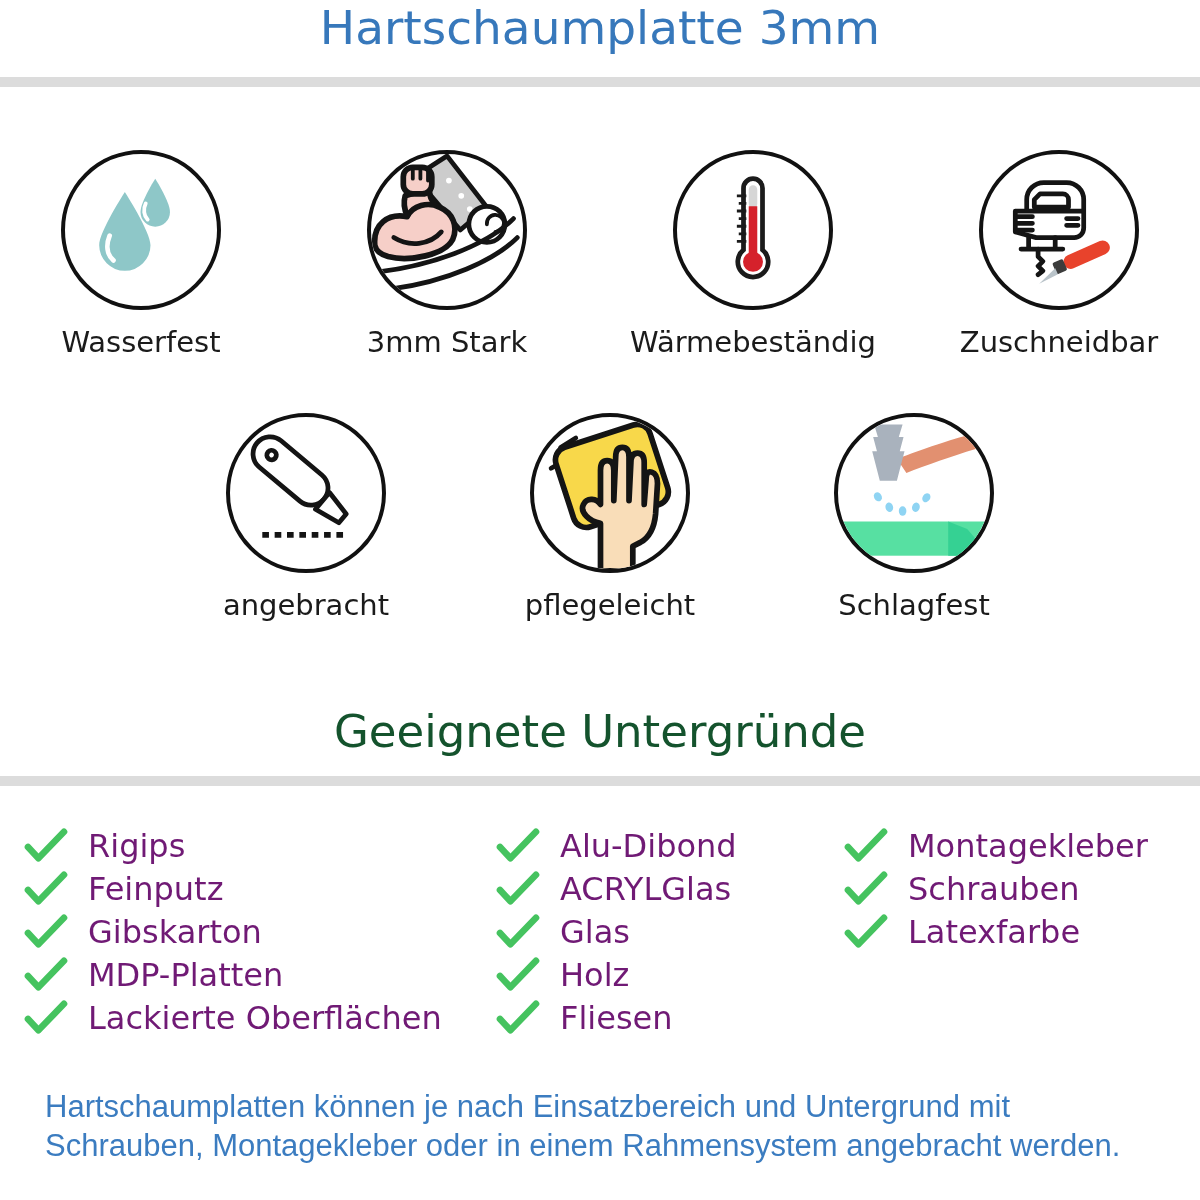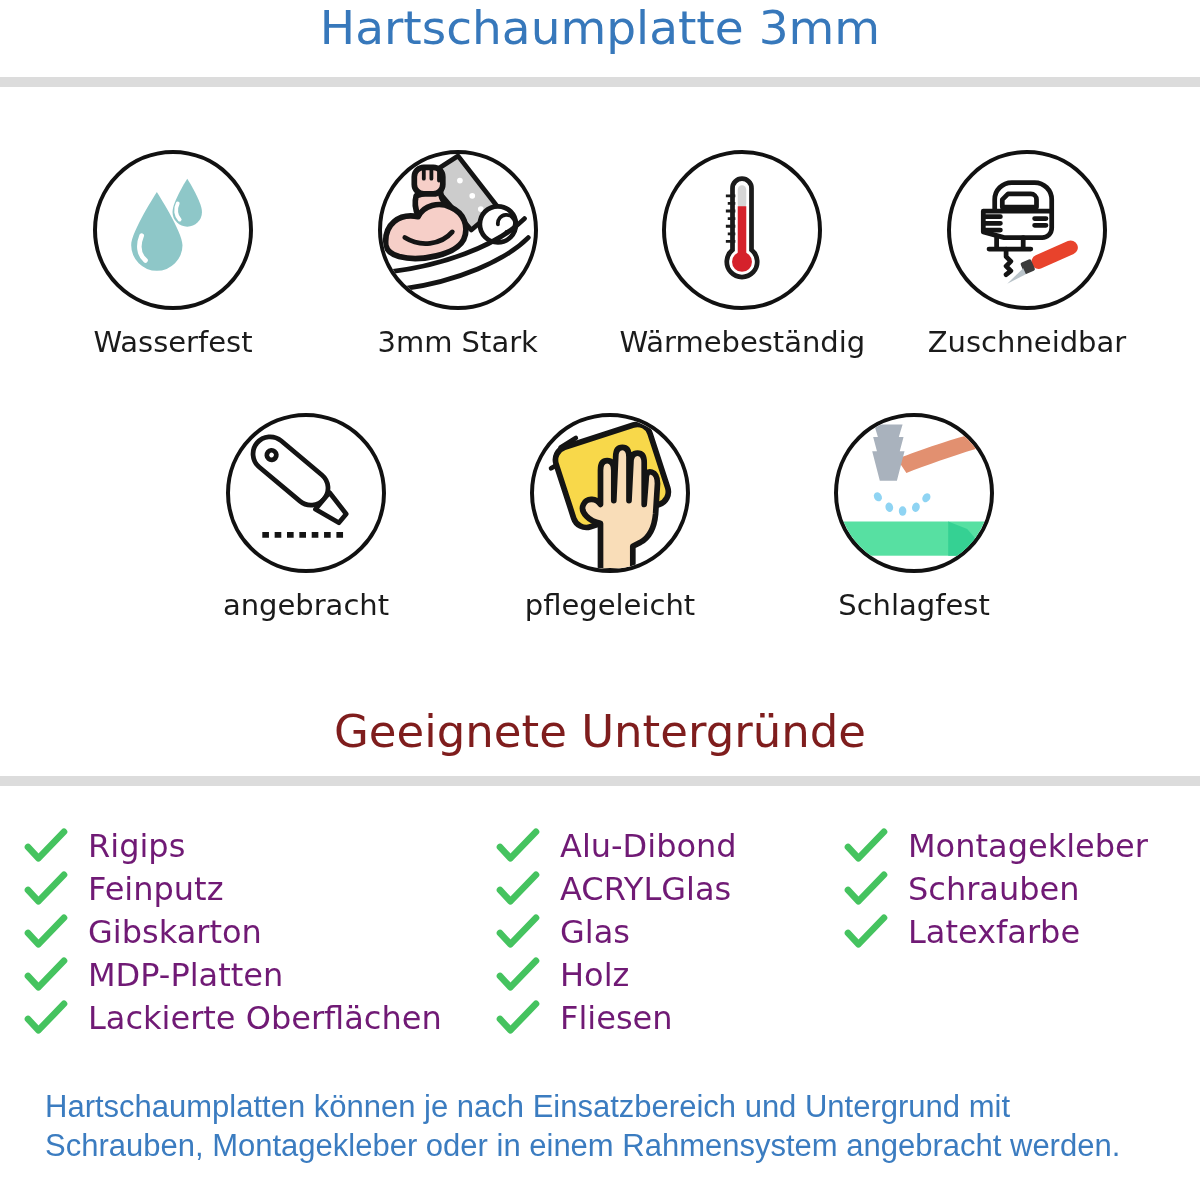--- a/index.html
+++ b/index.html
@@ -4,29 +4,29 @@
 <style>
   html,body{margin:0;padding:0;background:#fff;}
   .page{width:1200px;height:1200px;background:#ffffff;position:relative;overflow:hidden;
         font-family:"DejaVu Sans",sans-serif;}
   .main-title{text-align:center;font-size:47px;line-height:56px;
         color:#3778bb;font-weight:400;}
   .divider{width:1200px;height:10px;background:#dcdcdc;margin-top:21px;}
   .divider.second{margin-top:18px;}
 
   .feat-row{display:flex;}
-  .feat-row.row1{padding:0 78px;justify-content:space-between;margin-top:63px;}
+  .feat-row.row1{padding:0 46px;justify-content:space-between;margin-top:63px;}
   .feat-row.row2{justify-content:center;gap:114px;margin-top:54px;transform:translateX(10px);}
   .feature{width:190px;display:flex;flex-direction:column;align-items:center;}
   .circle{width:152px;height:152px;border:4px solid #111;border-radius:50%;
           background:#fff;overflow:hidden;position:relative;flex:none;}
   .circle svg{width:152px;height:152px;display:block;}
   .feature-label{margin-top:15px;font-size:29px;color:#1b1b1b;white-space:nowrap;text-align:center;}
 
-  .section-title{margin-top:84px;text-align:center;font-size:45px;line-height:52px;color:#7f1d1d;}
+  .section-title{margin-top:84px;text-align:center;font-size:45px;line-height:52px;color:#14532d;}
 
   .checklist{display:flex;margin-top:40px;padding-left:24px;}
   .check-col{display:flex;flex-direction:column;}
   .check-col.c1{width:472px;}
   .check-col.c2{width:348px;}
   .check-col.c3{flex:1;}
   .check-item{display:flex;align-items:center;height:40px;margin-bottom:3px;}
   .check-item svg{width:44px;height:36px;margin-right:20px;flex:none;}
   .check-label{font-size:32px;color:#701a75;white-space:nowrap;}
 

